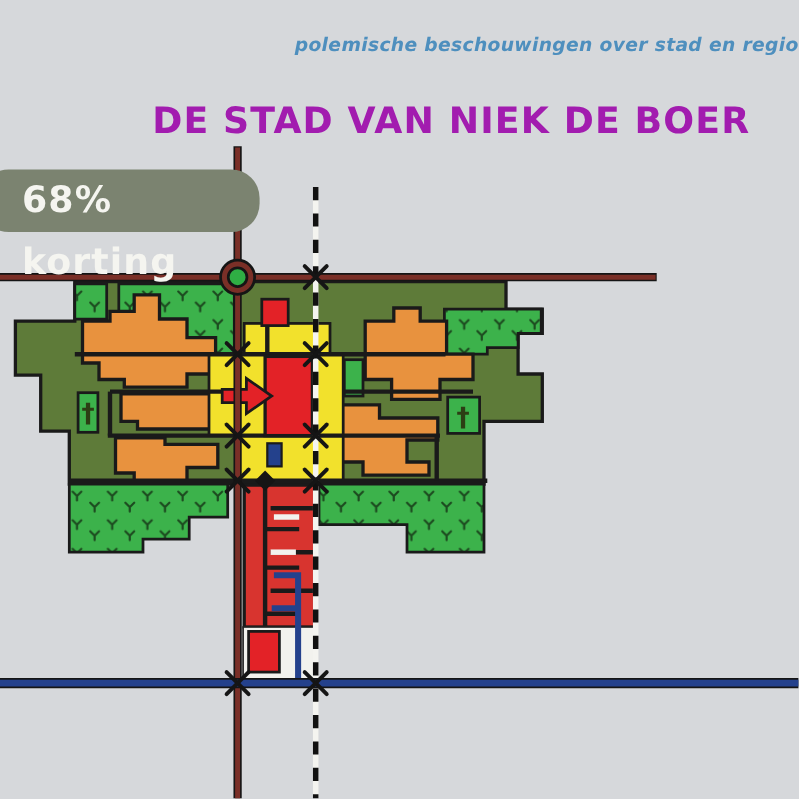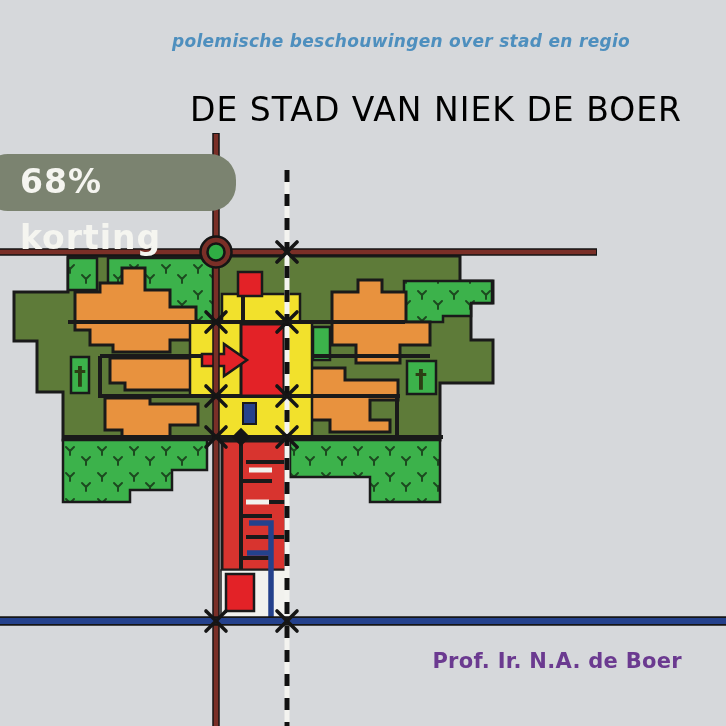--- a/index.html
+++ b/index.html
@@ -6,26 +6,26 @@
   body{
     width:726px;height:726px;
     background:#d6d8db;
     font-family:"DejaVu Sans","Liberation Sans",sans-serif;
     overflow:hidden;
   }
   .cover{position:relative;width:726px;height:726px;}
   .plan-svg{position:absolute;left:0;top:0;z-index:1;}
   .subtitle{
     position:absolute;top:31px;left:76px;width:650px;
-    text-align:center;font-size:17px;font-style:italic;font-weight:bold;
+    text-align:right;font-size:17px;font-style:italic;font-weight:bold;
     color:#4e8fbe;letter-spacing:.3px;z-index:5;
   }
   .title{
     position:absolute;top:90px;right:44px;
-    font-size:33px;font-weight:normal;color:#000000;
+    font-size:33px;font-weight:bold;color:#a21caf;
     letter-spacing:1px;white-space:nowrap;z-index:5;
   }
   .author{
     position:absolute;top:649px;right:44px;
     font-size:21px;font-weight:bold;color:#6b3a90;
     letter-spacing:.3px;z-index:5;
   }
   .badge{
     position:absolute;top:154px;left:-18px;width:254px;height:57px;
     background:#7b8370;border-radius:26px;z-index:10;
@@ -163,15 +163,14 @@
       <use href="#xmark" x="287" y="621"></use>
       <rect x="234.5" y="430.5" width="13" height="13" fill="#151515" transform="rotate(45 241 437)"></rect>
     </g>
   </svg>
 
   <div class="subtitle">polemische beschouwingen over stad en regio</div>
   <div class="title">DE STAD VAN NIEK DE BOER</div>
   <div class="badge">
     <span>68% korting</span>
   </div>
-  <div class="author">Prof. Ir. N.A. de Boer</div>
 
 </div>
 
 </body></html>

